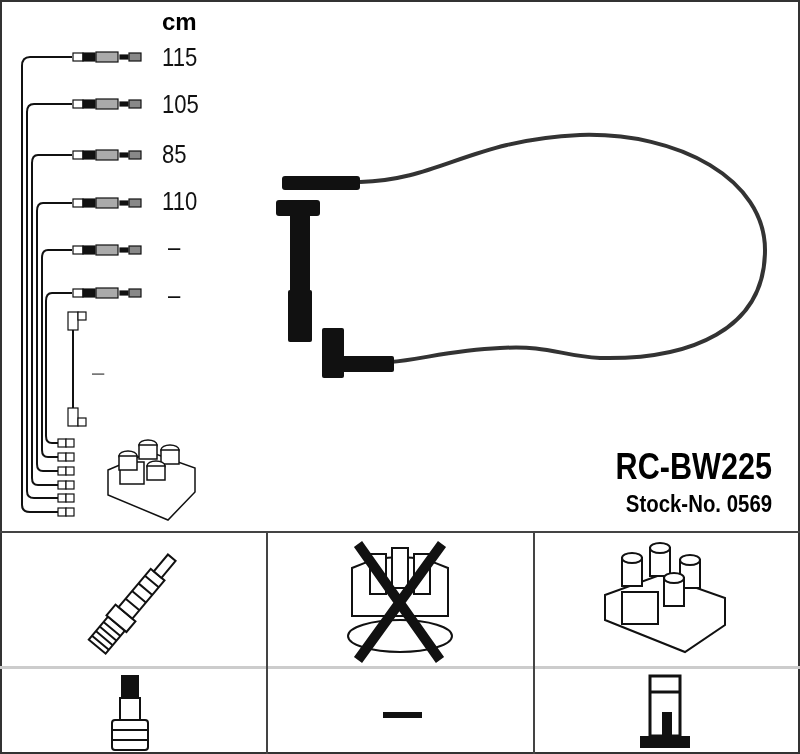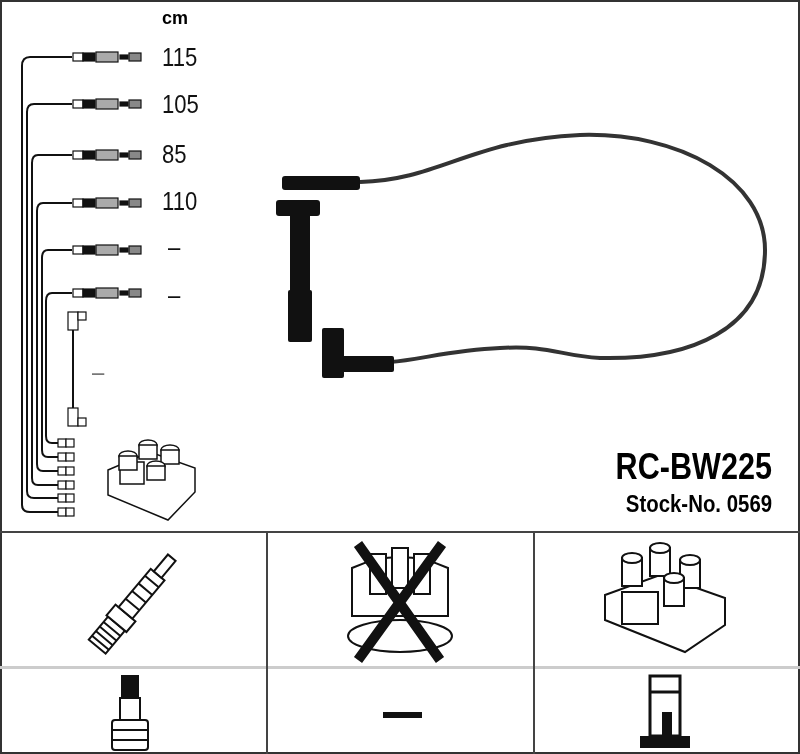--- a/index.html
+++ b/index.html
@@ -1,21 +1,21 @@
 <!DOCTYPE html>
 <html><head>
 <meta charset="utf-8">
 <style>
   html,body{margin:0;padding:0;background:#fff;}
   body{width:800px;height:754px;position:relative;overflow:hidden;font-family:"Liberation Sans",sans-serif;}
   .frame{position:absolute;left:0;top:0;width:796px;height:750px;border:2px solid #333;}
   .hline{position:absolute;left:0;width:800px;background:#444;}
   .vline{position:absolute;width:2px;background:#444;}
   .lbl{position:absolute;font-size:26px;color:#111;transform:scaleX(0.85);transform-origin:left center;}
-  .unit{position:absolute;left:162px;top:8px;font-size:18px;font-weight:bold;}
+  .unit{position:absolute;left:162px;top:8px;font-size:24px;font-weight:bold;}
   .title{position:absolute;right:28px;top:446px;font-size:36px;font-weight:bold;transform:scaleX(0.85);transform-origin:right center;}
   .stock{position:absolute;right:28px;top:490px;font-size:24px;font-weight:bold;transform:scaleX(0.85);transform-origin:right center;}
   svg{position:absolute;}
 </style>
 </head>
 <body>
 
 <div class="frame"></div>
 <div class="hline" style="top:531px;height:2px"></div>
 <div class="hline" style="top:666px;height:3px;background:#ccc"></div>

